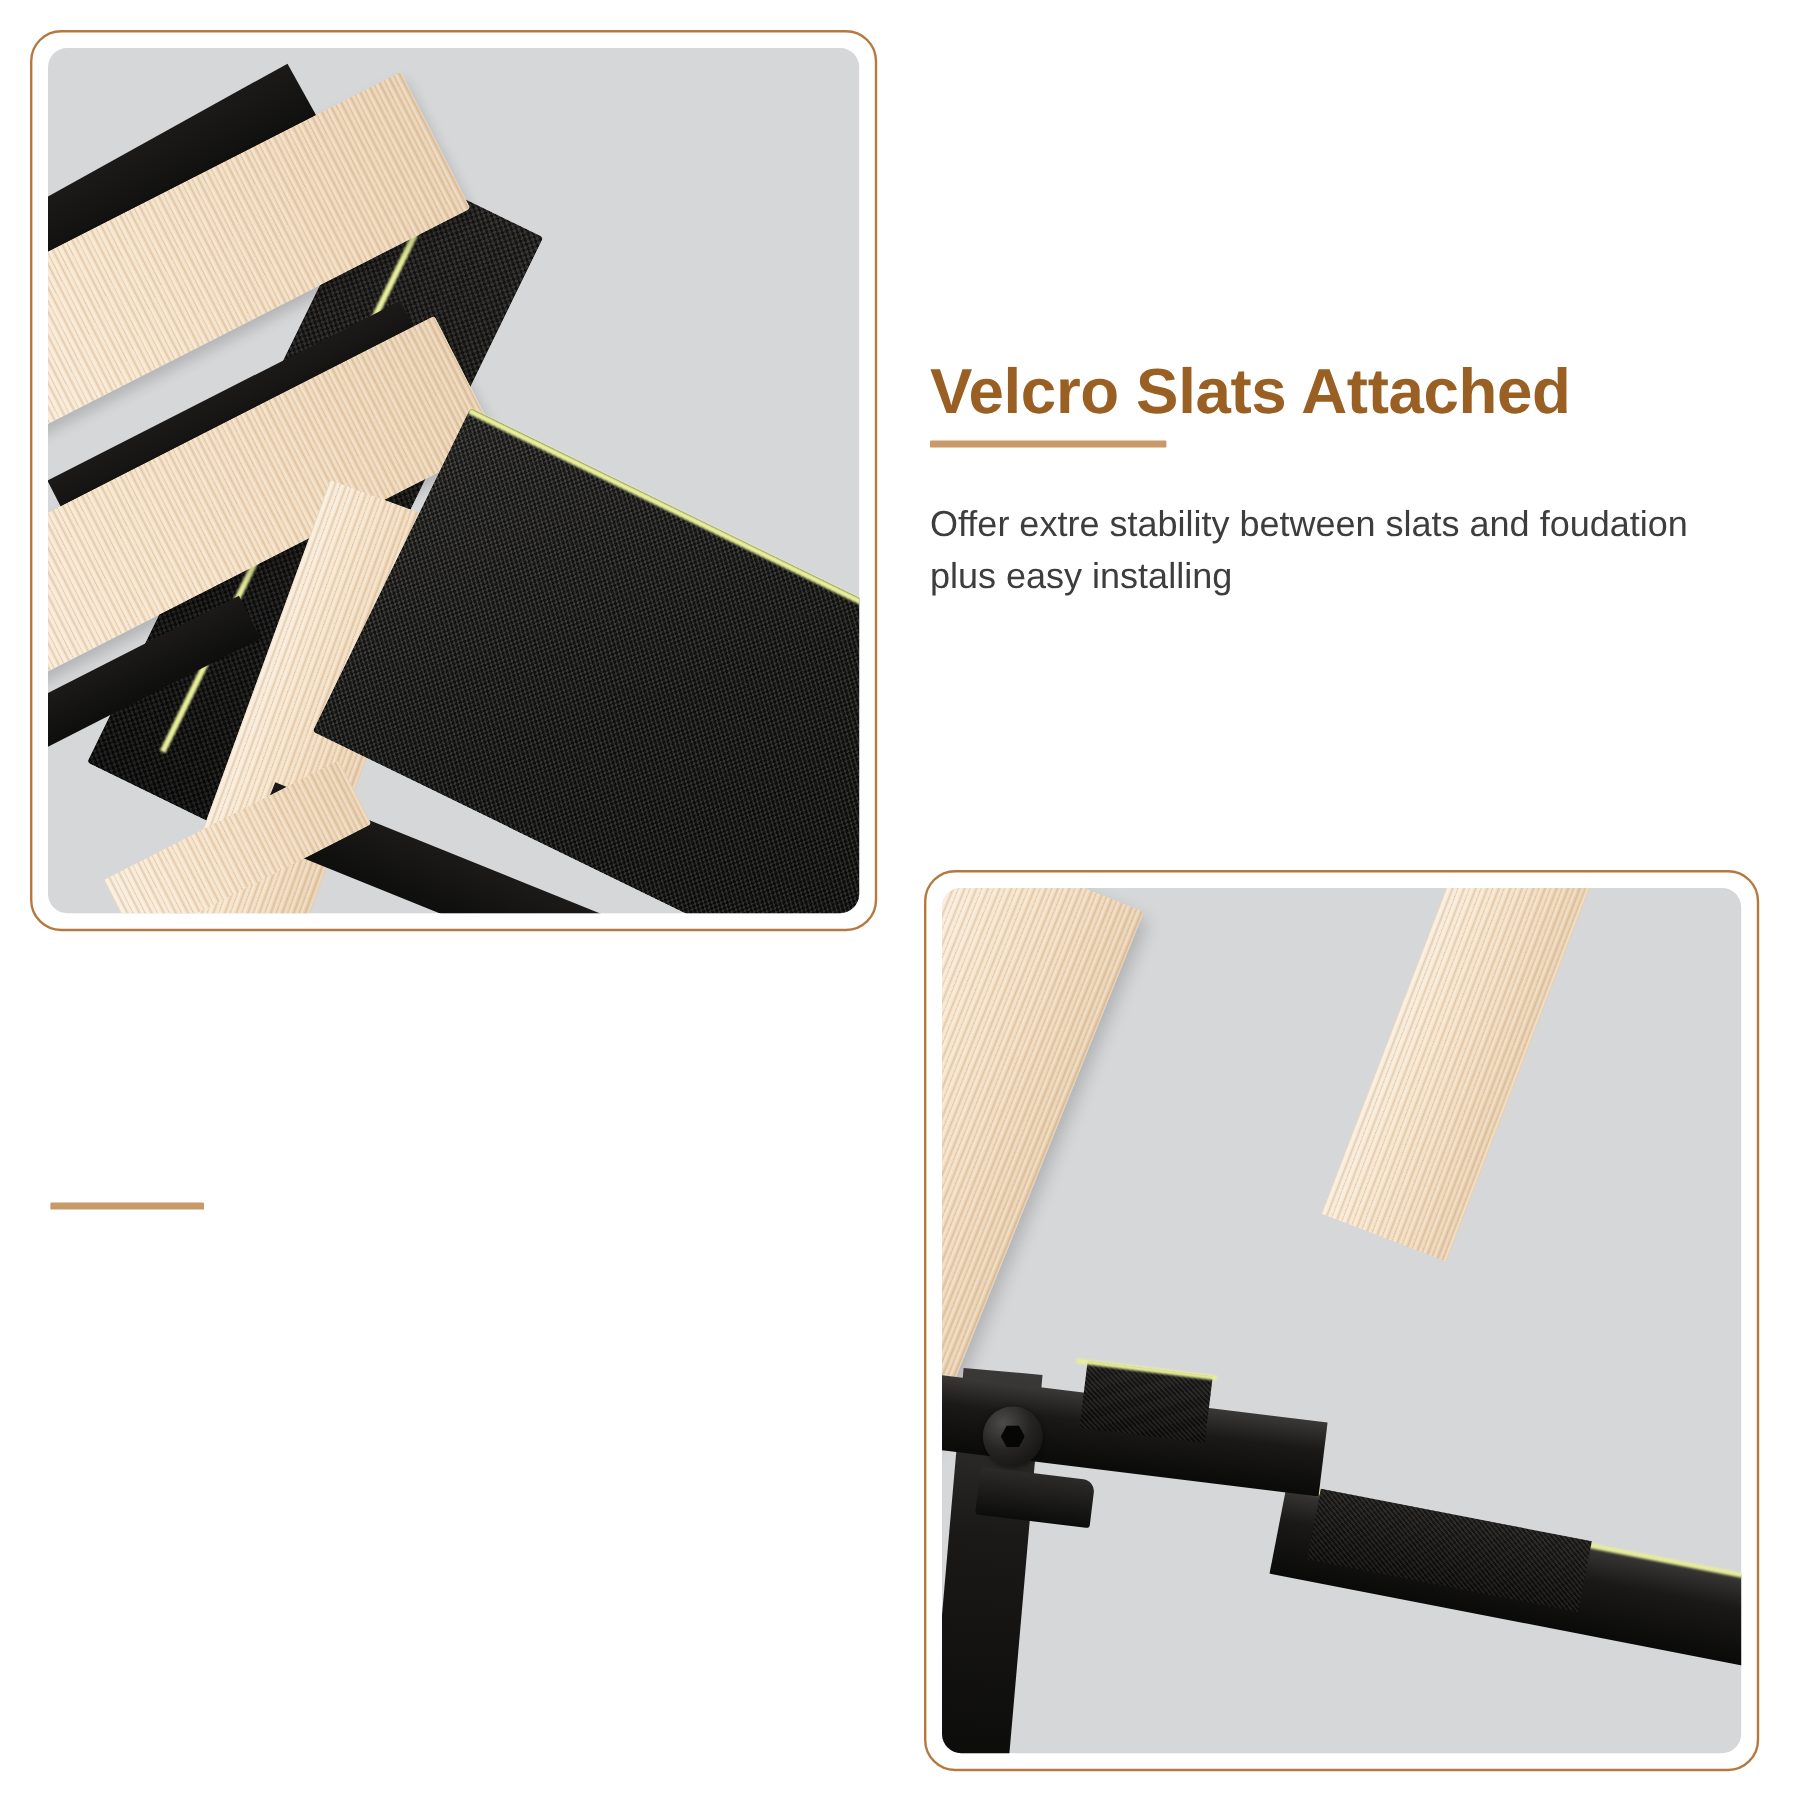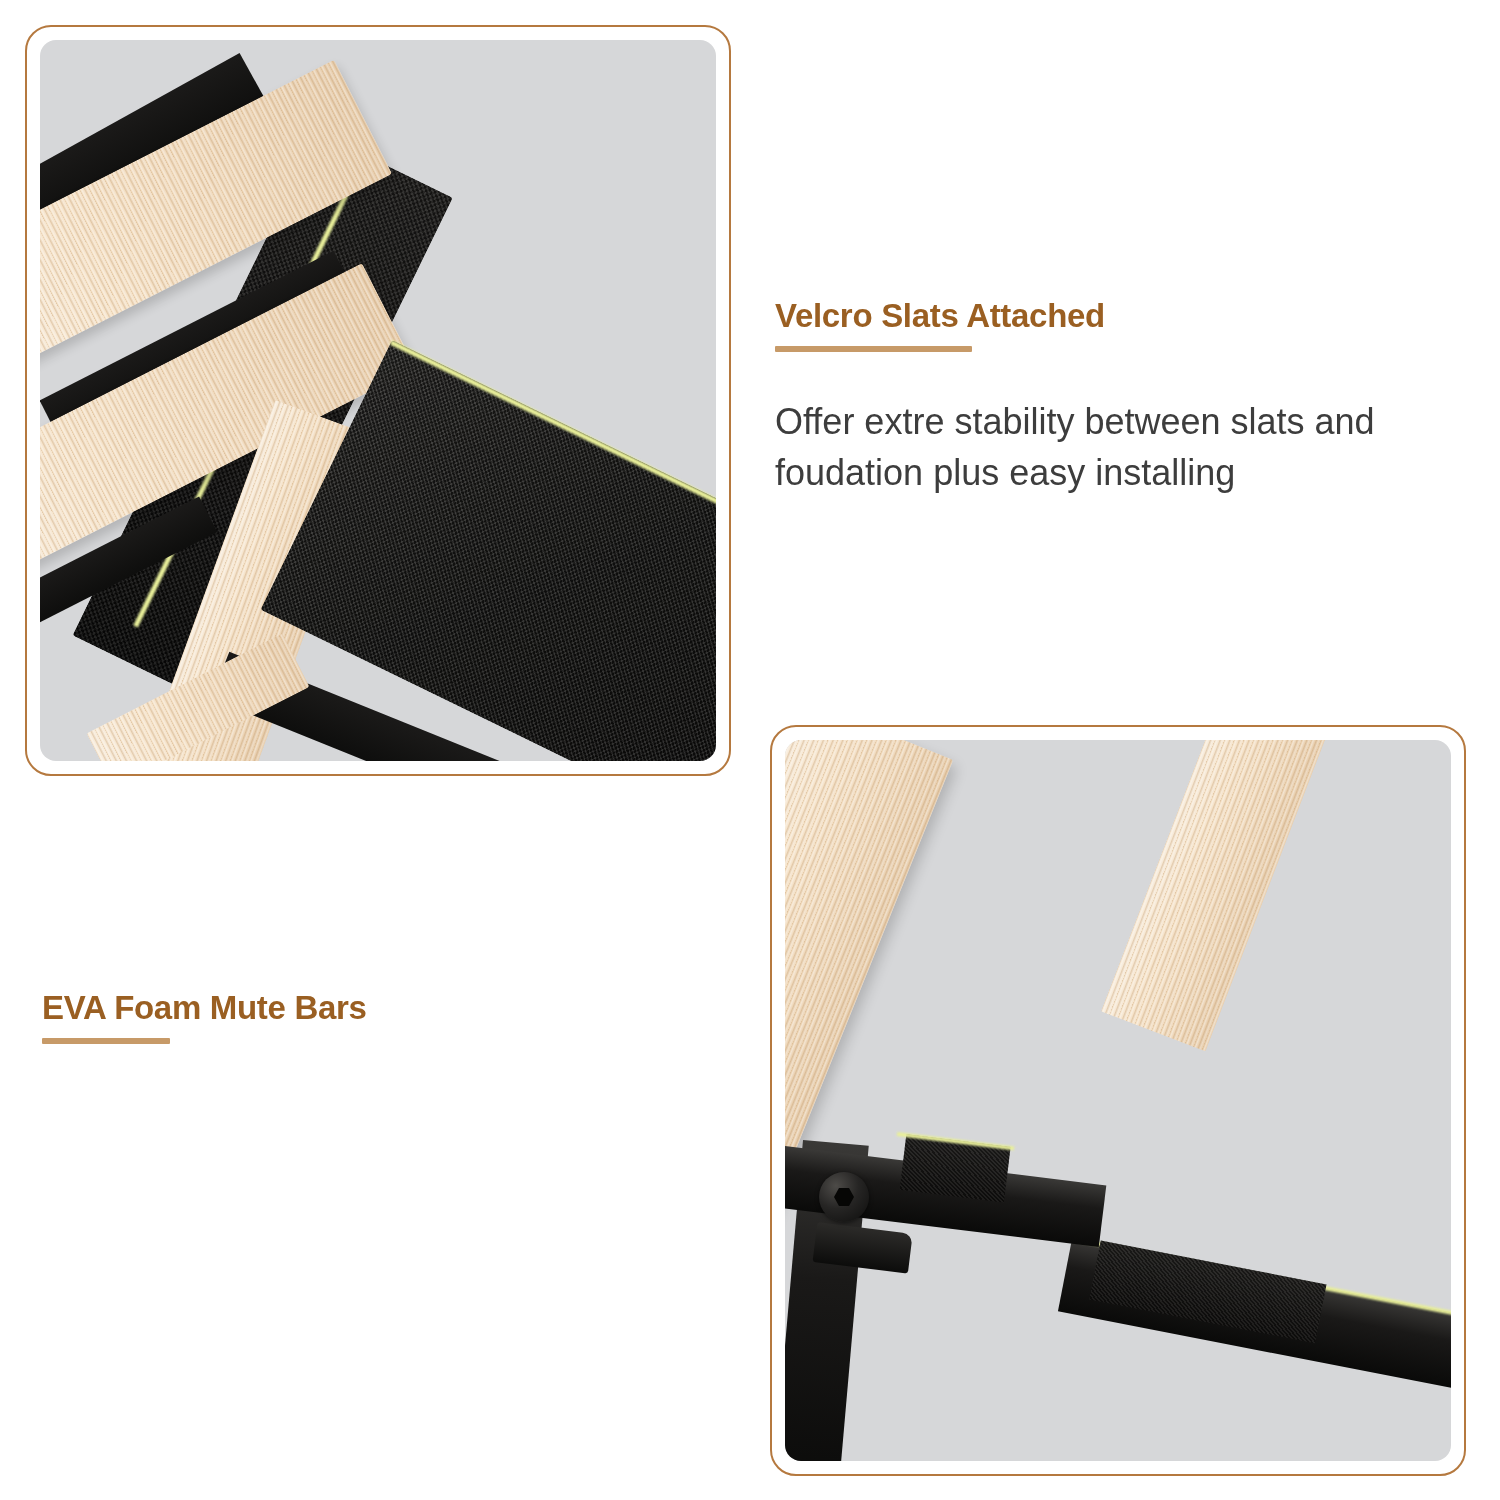--- a/index.html
+++ b/index.html
@@ -98,39 +98,39 @@
     background:#060605;
     clip-path:polygon(25% 5%,75% 5%,100% 50%,75% 95%,25% 95%,0% 50%);
   }
 
   
   .block{ position:absolute; }
   #text-velcro{ left:775px; top:298px; width:690px; }
   #text-eva   { left:42px;  top:990px; width:700px; }
 
   .headline{
-    font-size:33px;
+    font-size:53px;
     font-weight:bold;
     color:#9a5f22;
     line-height:1.08;
     margin:0;
     letter-spacing:-0.3px;
     white-space:nowrap;
   }
   .accent-rule{
     height:6px;
     background:#c79a68;
     margin-top:12px;
     border-radius:1px;
   }
   #rule-velcro{ width:197px; }
   #rule-eva   { width:128px; }
 
   .bodytext{
-    font-size:36px;
+    font-size:30px;
     color:#3d3d3d;
     line-height:1.43;
     margin:0;
     padding-top:44px;
     font-weight:normal;
   }
 </style>
 </head>
 <body>
 
@@ -163,21 +163,20 @@
   </div>
 </div>
 
 <div class="block" id="text-velcro">
   <h2 class="headline">Velcro Slats Attached</h2>
   <div class="accent-rule" id="rule-velcro"></div>
   <p class="bodytext">Offer extre stability between slats and foudation plus easy installing</p>
 </div>
 
 <div class="block" id="text-eva">
-  <h2 class="headline">EVA Foam Mute Bars</h2>
   <div class="accent-rule" id="rule-eva"></div>
 </div>
 
 <div class="frame" id="frame-eva">
   <div class="photo">
 
     <div class="wood" style="left:470px;top:-130px;width:112px;height:430px;transform:rotate(21deg);transform-origin:top left;border-radius:2px;"></div>
 
     <div class="steelbar" style="left:280px;top:498px;width:450px;height:74px;transform:rotate(11deg);transform-origin:left center;"></div>
     <div class="glow" style="left:282px;top:496px;width:448px;height:4px;transform:rotate(11deg);transform-origin:left center;"></div>

